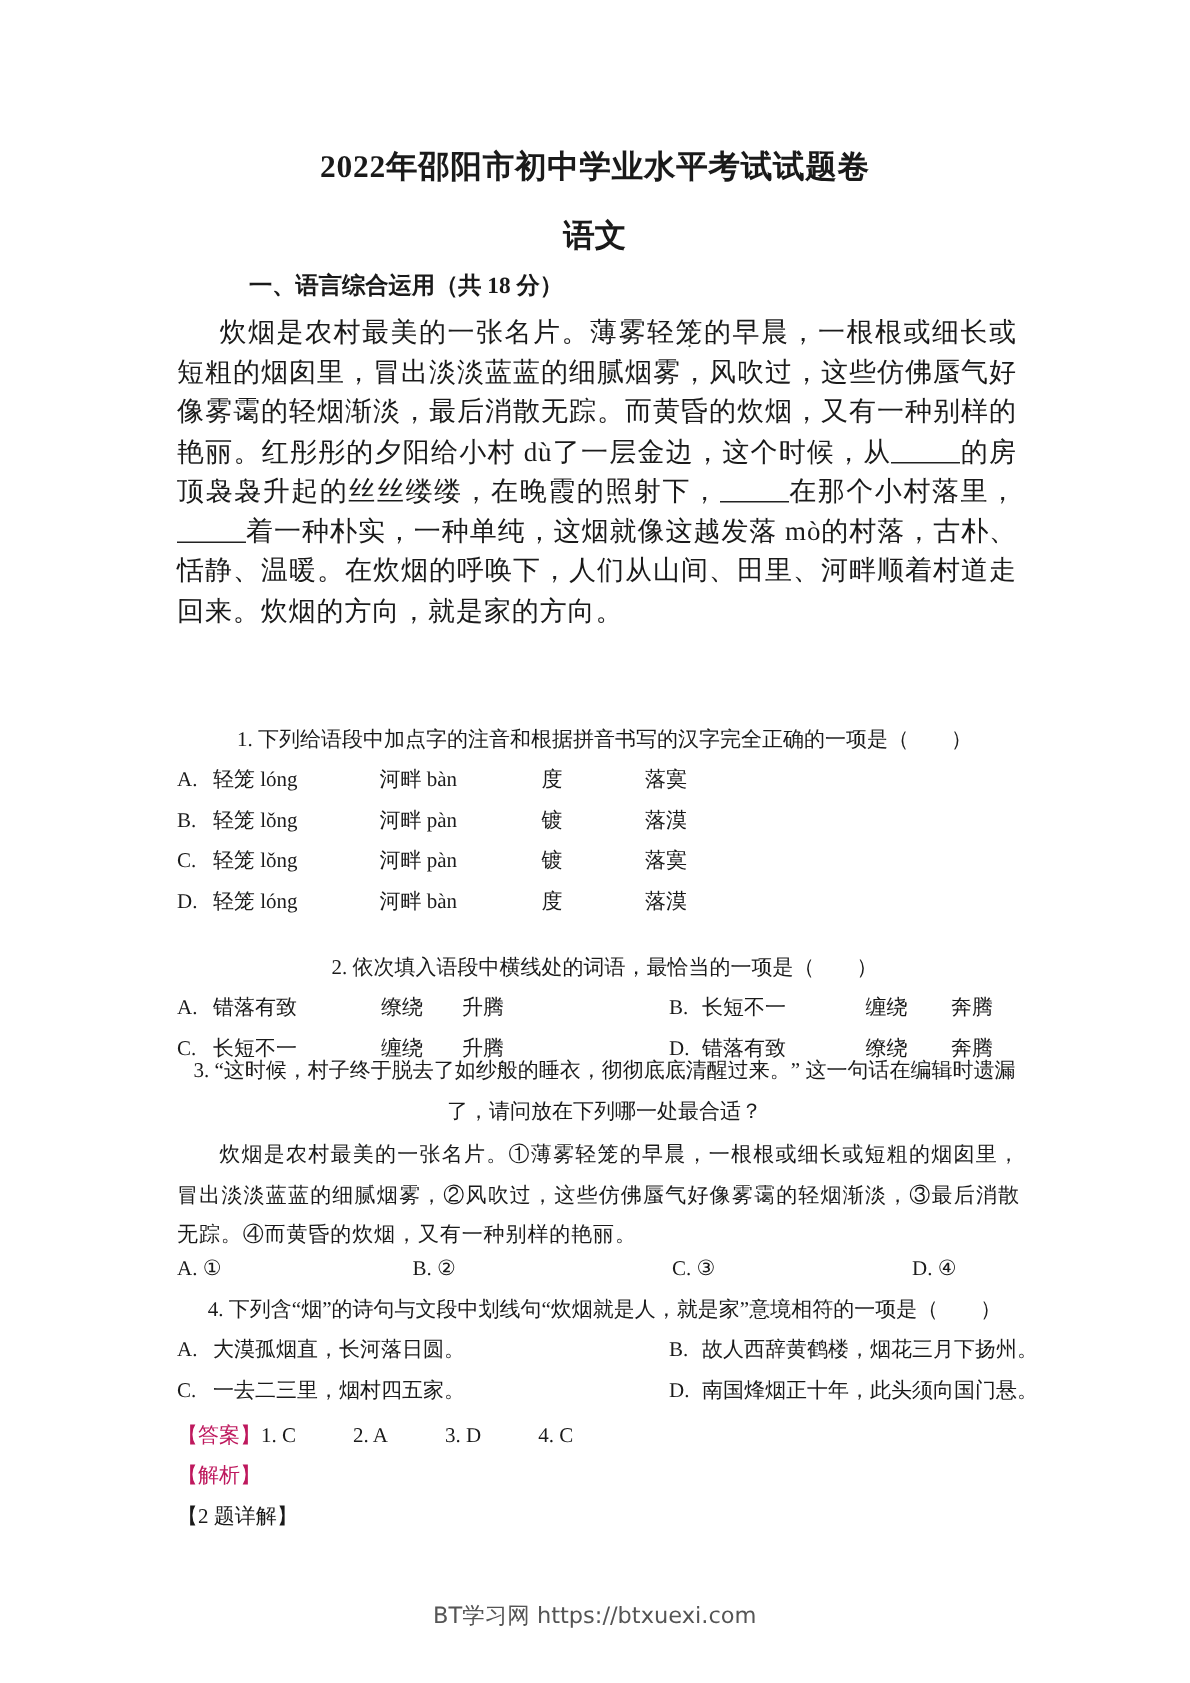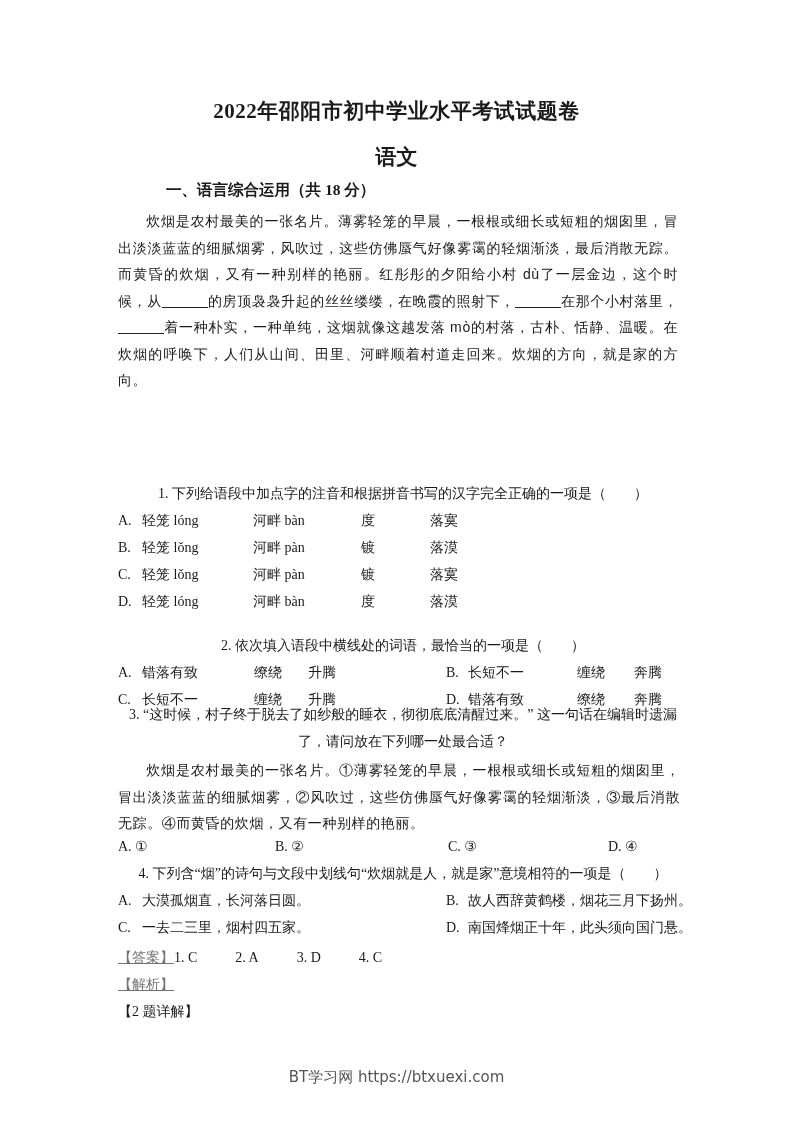--- a/index.html
+++ b/index.html
@@ -4,22 +4,22 @@
 <style>
   html, body { margin: 0; padding: 0; background: #ffffff; }
   body { width: 793px; height: 1122px; position: relative; overflow: hidden;
          font-family: "Liberation Serif", "DejaVu Serif", serif; color: #1a1a1a; }
   .page { position: absolute; left: 0; top: 0; width: 793px; height: 970px; }
   .title { position: absolute; left: 0; width: 793px; top: 97px; text-align: center;
            font-size: 21px; font-weight: bold; letter-spacing: 0.5px; }
   .subtitle { position: absolute; left: 0; width: 793px; top: 143px; text-align: center;
               font-size: 21px; font-weight: bold; }
   .section-h { position: absolute; left: 118px; top: 180px; font-size: 15.5px; font-weight: bold; margin-left: 48px; }
-  .para { position: absolute; left: 118px; width: 560px; font-size: 14px; line-height: 26.5px;
-          text-align: justify; font-family: Liberation Sans, sans-serif; letter-spacing: 0.6px; }
+  .para { position: absolute; left: 118px; width: 560px; font-size: 18px; line-height: 26.5px;
+          text-align: justify; font-family: Liberation Serif, serif; letter-spacing: 0.6px; }
   .para .indent { display: inline-block; width: 28px; }
   .p1 { top: 208px; }
   .p2 { top: 368px; }
   .dot { position: relative; }
   .dot::after { content: "."; position: absolute; left: 50%; bottom: -9px; transform: translateX(-50%);
                 font-size: 12px; }
   .blank { display: inline-block; width: 46px; border-bottom: 1px solid #222; height: 14px; vertical-align: -2px; }
   .ul { text-decoration: underline; text-underline-offset: 4px; }
   .q { position: absolute; left: 118px; width: 570px; font-size: 14px; text-align: center; }
   .q-line { height: 27px; line-height: 27px; white-space: nowrap; }
@@ -27,21 +27,21 @@
   .row { position: relative; height: 27px; line-height: 27px; }
   .row span { position: absolute; top: 0; white-space: nowrap; }
   .q1 { top: 480px; }
   .q2 { top: 632px; }
   .q3 { top: 701px; }
   .q3p { position: absolute; left: 118px; top: 757px; width: 562px; font-size: 14px; line-height: 26.5px;
          font-family: "DejaVu Serif", serif; letter-spacing: 0.6px; text-align: justify; }
   .q3opts { top: 833px; }
   .q4 { top: 860px; }
   .answers { position: absolute; left: 118px; top: 944px; font-size: 14px; line-height: 27px; width: 500px; }
-  .ans-label { color: #737373; text-decoration: underline; }
+  .ans-label { color: #be185d; }
   .ans-row span.v { display: inline-block; margin-right: 38px; }
   .footer { position: absolute; left: 0; width: 793px; top: 1068px; text-align: center;
             font-family: "DejaVu Sans", sans-serif; font-size: 15px; color: #555; }
 </style>
 </head>
 <body>
 
 <div class="page">
 
   <div class="title">2022年邵阳市初中学业水平考试试题卷</div>

